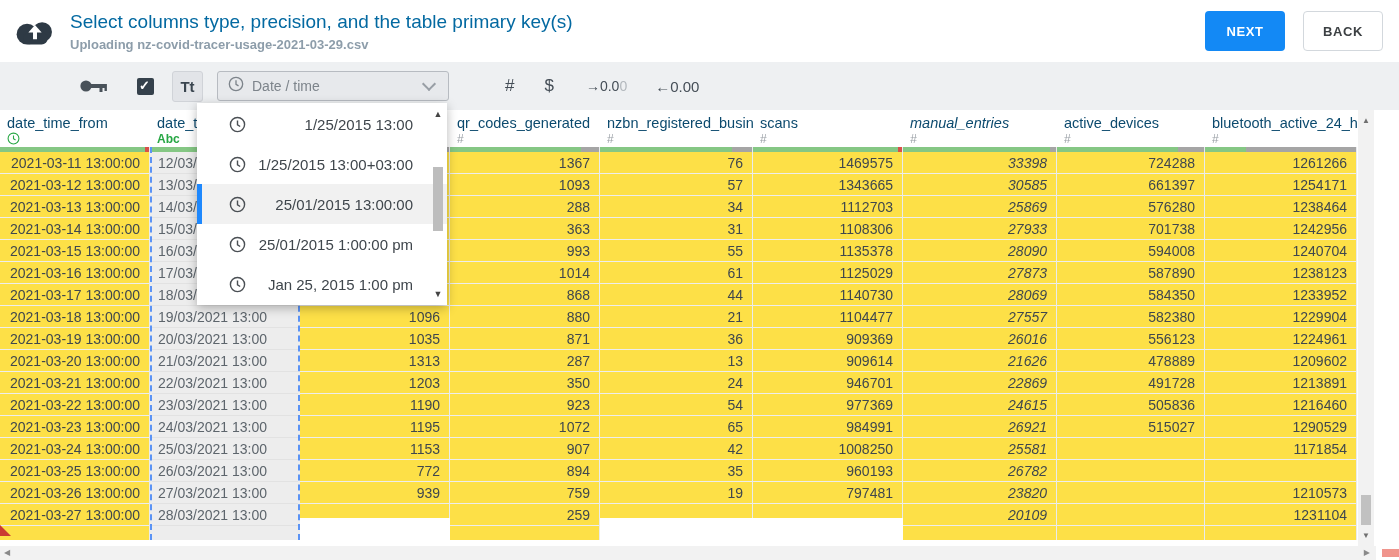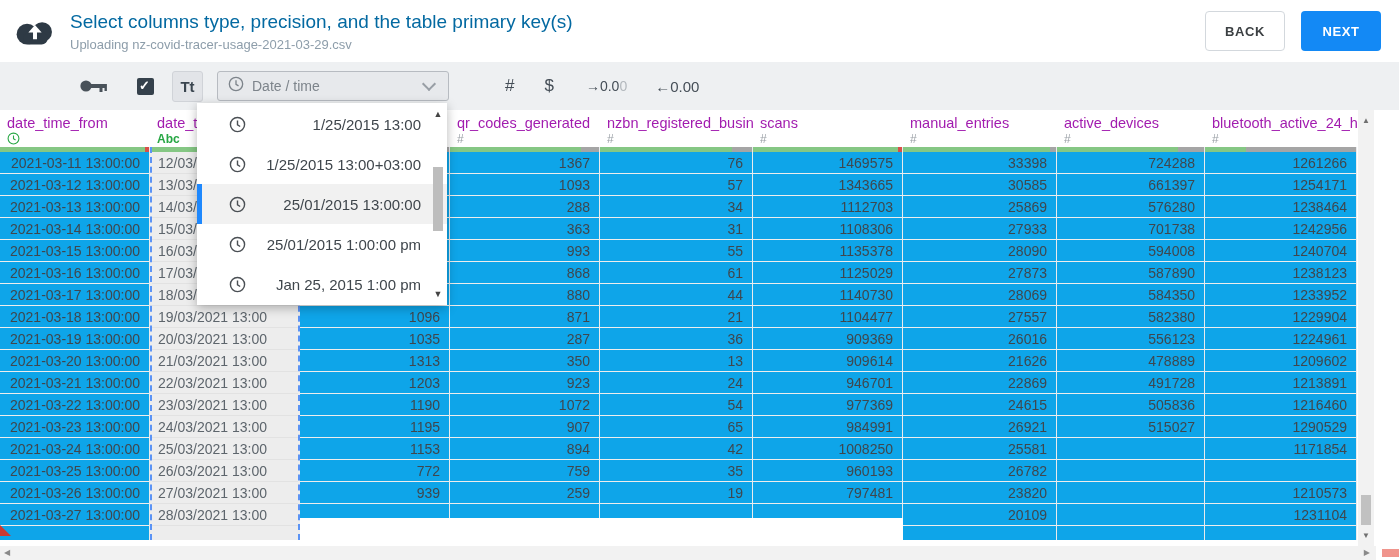--- a/index.html
+++ b/index.html
@@ -5,21 +5,21 @@
   html,body{margin:0;padding:0;background:#fff;}
   .page{position:relative;width:1399px;height:560px;overflow:hidden;background:#fff;
         font-family:"Liberation Sans",sans-serif;-webkit-font-smoothing:antialiased;}
 
   
   .top{position:absolute;top:0;left:0;width:1399px;height:62px;background:#fff;
        display:flex;align-items:center;}
   .upload-ic{margin-left:16px;width:38px;height:32px;flex:none;}
   .titles{margin-left:16px;flex:1;min-width:0;}
   .title{font-size:19px;color:#0369a1;}
-  .subtitle{font-size:13px;color:#8d9daa;font-weight:normal;margin-top:4px;}
+  .subtitle{font-size:13px;color:#8d9daa;font-weight:bold;margin-top:4px;}
   .btn{height:40px;min-width:80px;border-radius:4px;font-size:13px;font-weight:bold;
        letter-spacing:.6px;display:flex;align-items:center;justify-content:center;
        box-sizing:border-box;cursor:pointer;padding:0 18px;}
   .btn-back{background:#fff;border:1px solid #d3d8dd;color:#3c4043;margin-right:16px;}
   .btn-next{border:none;color:#fff;margin-right:18px;}
 
   
   .toolbar{position:absolute;top:62px;left:0;width:1399px;height:48px;background:#eef0f2;
            display:flex;align-items:center;}
   .key-ic{margin-left:80px;flex:none;}
@@ -39,41 +39,41 @@
   .g-hash{margin-left:56px;}
   .g-dollar{margin-left:30px;}
   .g-dec{margin-left:32px;font-size:14px;}
   .g-dec2{margin-left:28px;font-size:15px;}
   .faded{color:#b3b8bd;}
 
   
   .table-area{position:absolute;top:110px;left:0;display:flex;}
   .col{flex:none;box-sizing:border-box;}
   .col-header{height:37px;box-sizing:border-box;padding:5px 0 0 7px;background:#fff;overflow:hidden;}
-  .h-name{font-size:14.5px;color:#a21caf;white-space:nowrap;overflow:hidden;}
+  .h-name{font-size:14.5px;color:#0c4a6e;white-space:nowrap;overflow:hidden;}
   .h-type{font-size:12px;height:15px;margin-top:1px;line-height:14px;}
   .h-type.abc{font-weight:bold;}
   .h-type.hash{color:#9aa0a6;}
-  .col-body{box-sizing:border-box;border-right:1px solid #e9ebed;background:#0ea5e9;}
+  .col-body{box-sizing:border-box;border-right:1px solid #e9ebed;background:#fde047;}
   .col-body.selected{background:#ededed;border-left:2px dashed #5b93f5;border-right:2px dashed #5b93f5;}
   .col-body.selected .cell{color:#5d656c;border-bottom-color:#e2e2e2;}
   .bar{height:5px;display:flex;}
   .seg-red{width:4px;margin-left:-4px;flex:none;}
   .seg-gray{flex:1;}
   .cell{height:22px;line-height:22px;font-size:14px;color:#3f474e;border-bottom:1px solid #ededed;
         white-space:nowrap;overflow:hidden;box-sizing:border-box;}
   .cell.right{text-align:right;padding-right:9px;}
   .cell.left{text-align:left;padding-left:6px;}
   .cell.tail{height:14px;border-bottom:none;}
 
   
   .menu{position:absolute;left:197px;top:103px;width:250px;background:#fff;z-index:50;
         box-shadow:0 3px 10px rgba(0,0,0,.28);padding:1px 0;}
   .menu-item{position:relative;height:40px;display:flex;align-items:center;
-             padding-left:32px;padding-right:26px;cursor:pointer;gap:7px;}
+             padding-left:32px;padding-right:34px;cursor:pointer;gap:7px;}
   .menu-item.selected{background:#f1f1f1;}
   .menu-item.selected::before{content:"";position:absolute;left:0;top:0;bottom:0;width:5px;background:#1e88fd;}
   .mi-label{flex:1;text-align:right;font-size:15px;color:#3f464c;white-space:nowrap;}
   .menu-scroll{position:absolute;right:2px;top:4px;bottom:4px;width:14px;}
   .ms-arrow{position:absolute;left:0;width:14px;text-align:center;font-size:9px;color:#444;line-height:10px;cursor:pointer;}
   .ms-up{top:2px;} .ms-down{bottom:2px;}
   .ms-thumb{position:absolute;left:2px;top:60px;width:10px;height:64px;background:#bdbdbd;cursor:pointer;}
 
   
   .vscroll{position:absolute;left:1358px;top:110px;width:16px;height:436px;background:#f2f2f2;z-index:10;}
@@ -101,22 +101,22 @@
       </g>
       <g fill="#ffffff">
         <polygon points="12,5.2 16.2,10 7.8,10"></polygon>
         <rect x="10.75" y="9.4" width="2.5" height="4.8"></rect>
       </g>
     </svg>
     <div class="titles">
       <div class="title">Select columns type, precision, and the table primary key(s)</div>
       <div class="subtitle">Uploading nz-covid-tracer-usage-2021-03-29.csv</div>
     </div>
+    <div class="btn btn-next" style="background: rgb(19, 137, 245);">NEXT</div>
     <div class="btn btn-back">BACK</div>
-    <div class="btn btn-next" style="background: rgb(19, 137, 245);">NEXT</div>
   </div>
 
   <div class="toolbar">
     <svg class="key-ic" width="27" height="14" viewBox="0 0 27 14" fill="#49525a">
       <circle cx="6" cy="7" r="5.6"></circle>
       <rect x="9" y="5" width="17" height="4"></rect>
       <rect x="19.5" y="5" width="3" height="8"></rect>
       <rect x="24.5" y="5" width="2.4" height="7"></rect>
     </svg>
     <div class="cbx checked"></div>
@@ -237,20 +237,21 @@
         <div class="col-body">
           <div class="bar">
             <div class="seg-green" style="width:88%;background:#85c784"></div>
             <div class="seg-gray" style="background:#a5a5a5"></div>
           </div>
           <div class="cell right">1367</div>
           <div class="cell right">1093</div>
           <div class="cell right">288</div>
           <div class="cell right">363</div>
           <div class="cell right">993</div>
+          <div class="cell right">1014</div>
           <div class="cell right">868</div>
           <div class="cell right">880</div>
           <div class="cell right">871</div>
           <div class="cell right">287</div>
           <div class="cell right">350</div>
           <div class="cell right">923</div>
           <div class="cell right">1072</div>
           <div class="cell right">907</div>
           <div class="cell right">894</div>
           <div class="cell right">759</div>
@@ -310,21 +311,21 @@
           <div class="cell right">909614</div>
           <div class="cell right">946701</div>
           <div class="cell right">977369</div>
           <div class="cell right">984991</div>
           <div class="cell right">1008250</div>
           <div class="cell right">960193</div>
           <div class="cell right">797481</div>
           <div class="cell tail"></div>
         </div>
       </div>
-      <div class="col" style="width: 154px;">
+      <div class="col" style="width: 154px; font-style: italic;">
         <div class="col-header">
           <div class="h-name">manual_entries</div>
           <div class="h-type hash">#</div>
         </div>
         <div class="col-body">
           <div class="bar">
             <div class="seg-green" style="width:96%;background:#85c784"></div>
             <div class="seg-gray" style="background:#a5a5a5"></div>
           </div>
           <div class="cell right">33398</div>

